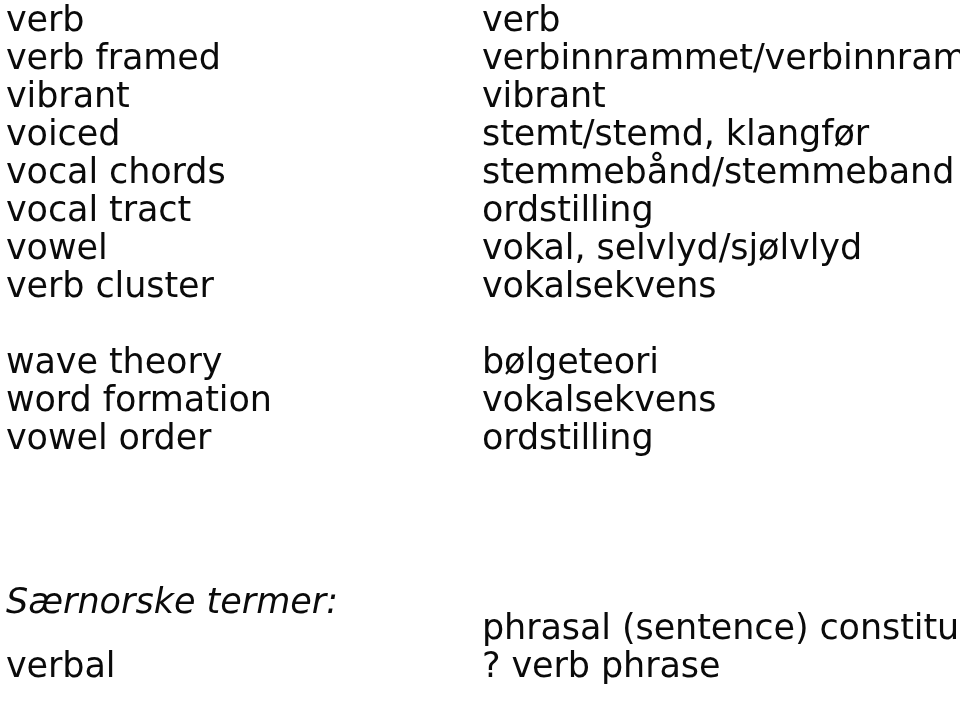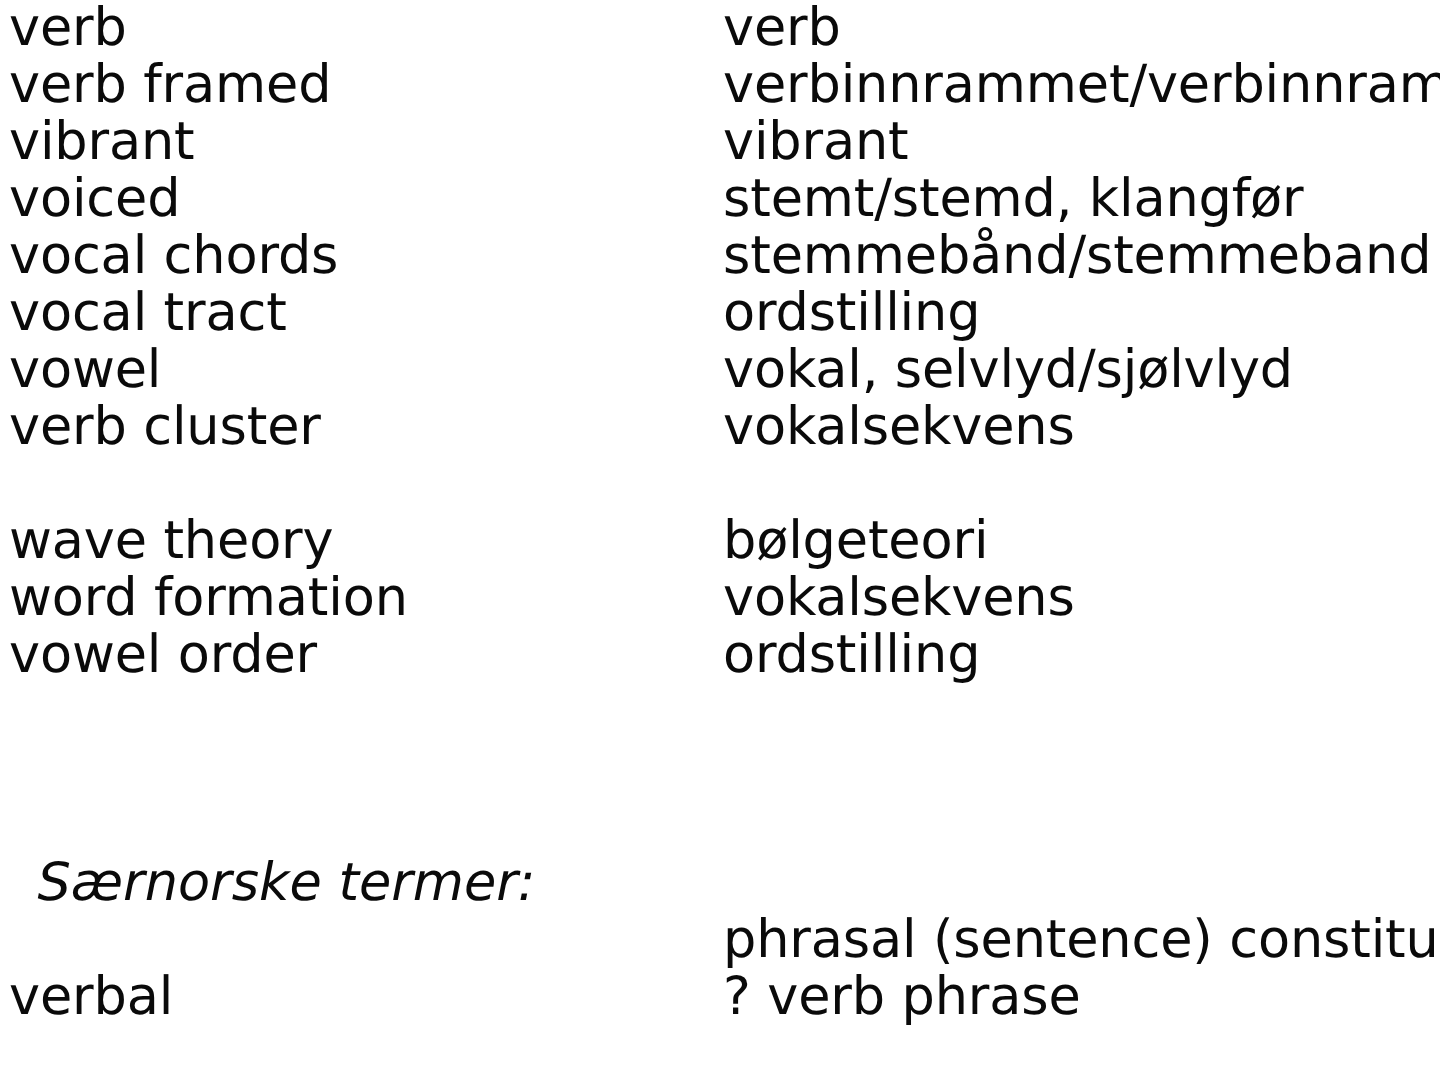--- a/index.html
+++ b/index.html
@@ -50,26 +50,25 @@
     left: 482px;
     top: 0;
     font-size: 35px;
     line-height: 38px;
     letter-spacing: -0.1px;
     white-space: nowrap;
   }
   .section-heading {
     position: absolute;
     left: 6px;
-    top: 0;
+    top: 12px;
     font-size: 35px;
     line-height: 38px;
     font-style: italic;
     white-space: nowrap;
-    margin-left: 19px;
   }
   .spacer-3 {
     height: 114px;
   }
 </style>
 </head>
 <body>
 
 <div class="slide">
 

